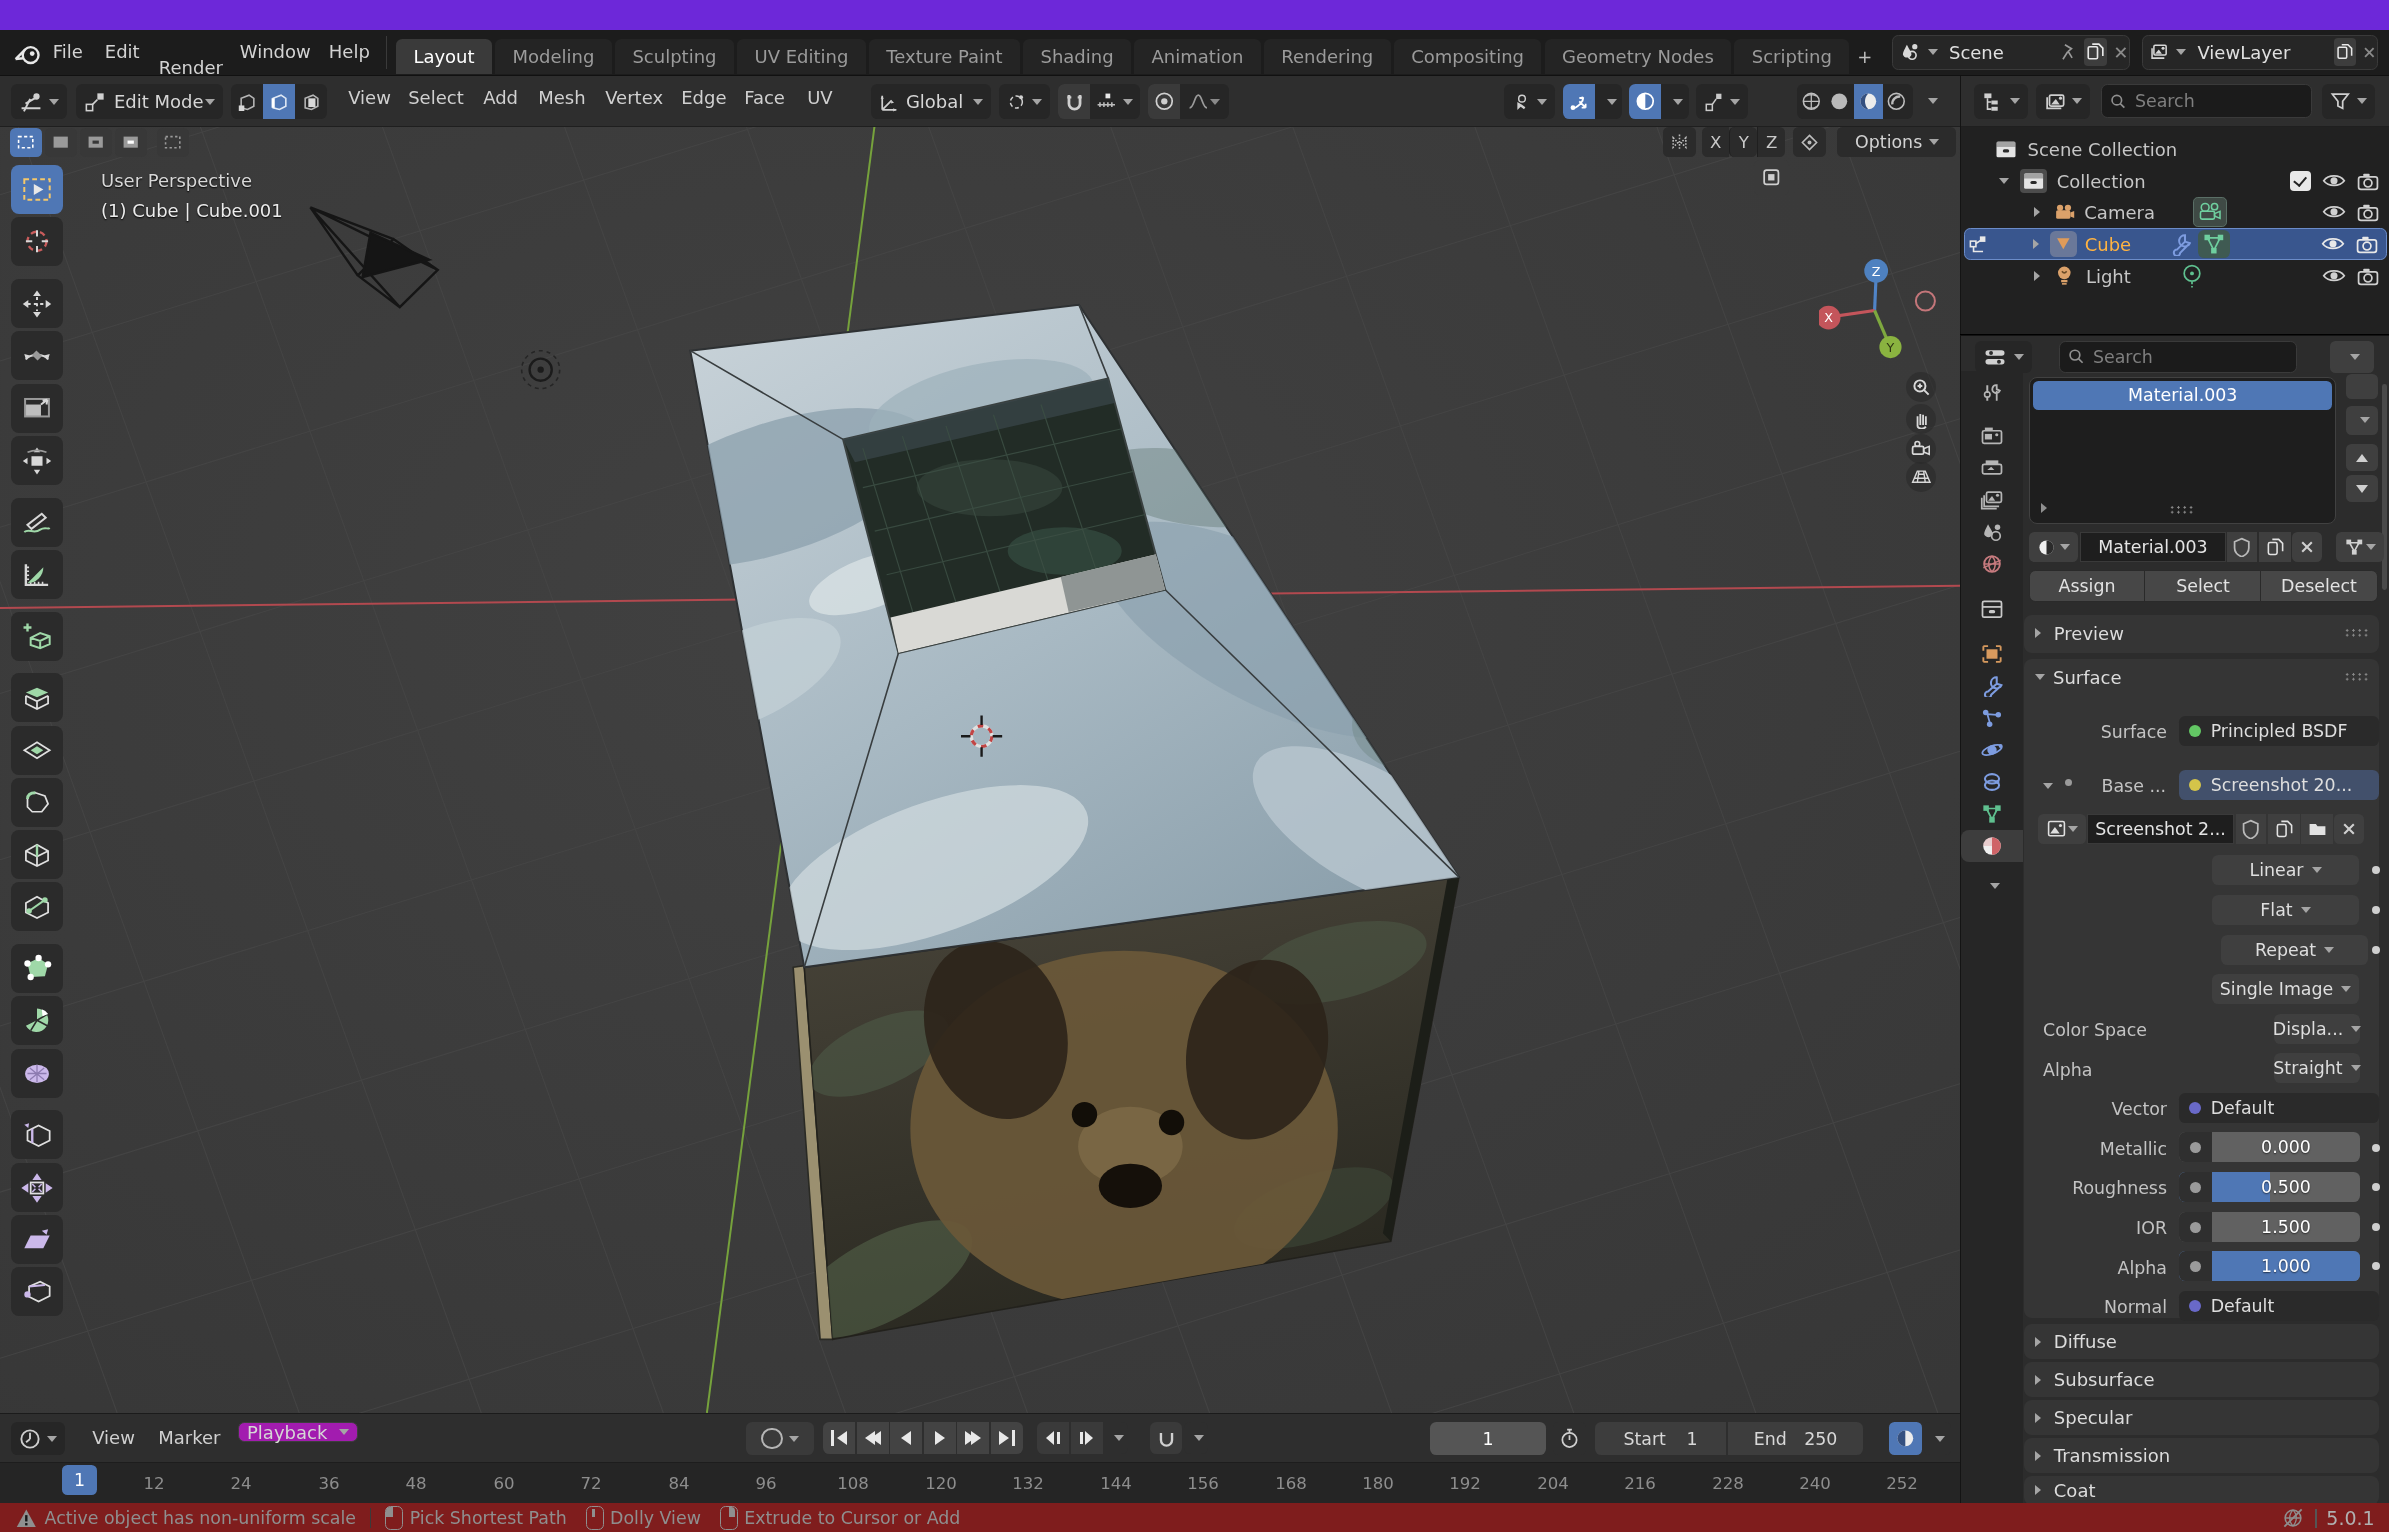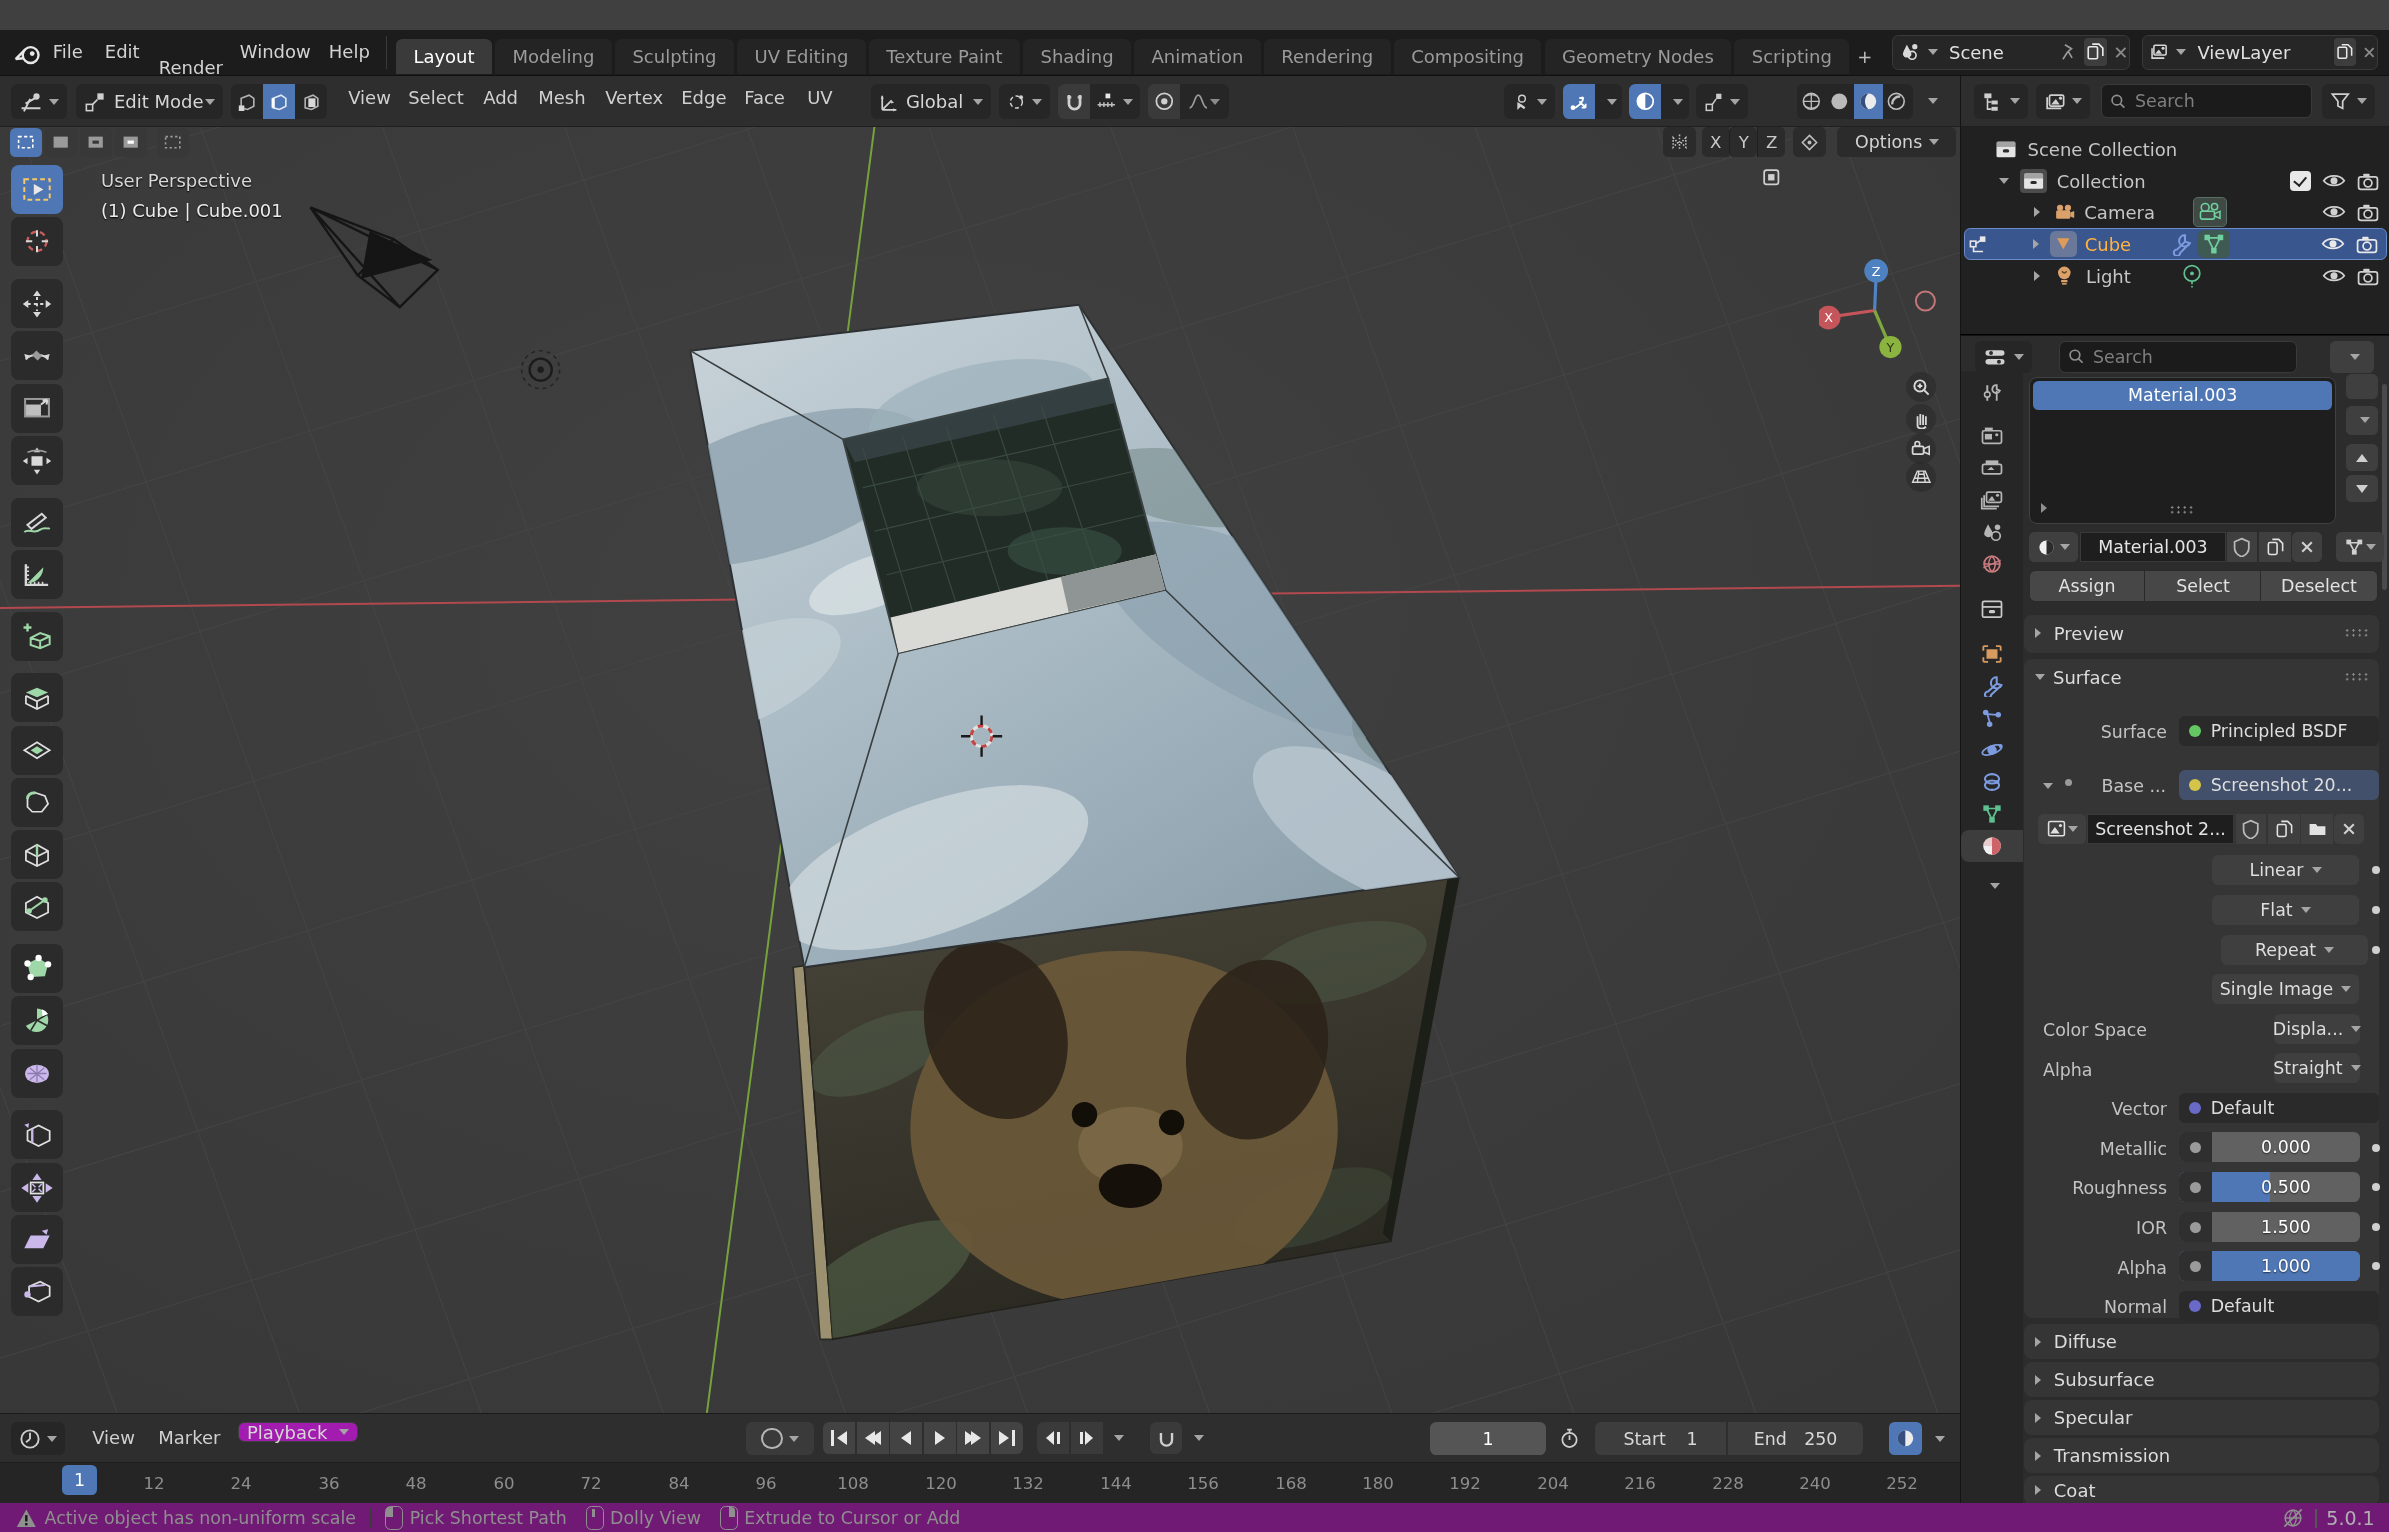--- a/index.html
+++ b/index.html
@@ -3,21 +3,21 @@
 <meta charset="utf-8">
 <style>
   html,body{margin:0;padding:0;background:#000;}
   body{width:2389px;height:1533px;position:relative;overflow:hidden;
        font-family:"DejaVu Sans","Liberation Sans",sans-serif;color:#c8c8c8;
        -webkit-font-smoothing:antialiased;}
   .b{position:absolute;box-sizing:border-box;}
   .row{display:flex;align-items:center;}
   .txt{white-space:nowrap;}
   
-  #topbar{left:0;top:0;width:2389px;height:76px;background:#404040;}
+  #topbar{left:0;top:0;width:2389px;height:76px;background:#6d28d9;}
   #topbar-inner{left:0;top:30px;width:2389px;height:46px;background:#1c1c1c;border-bottom:0.8px solid #111;}
   .menu-item{font-size:18px;color:#d3d3d3;padding:0 4.8px;cursor:default;}
   .ws-tab{font-size:18px;color:#9b9b9b;background:#242424;border-radius:6.3px 6.3px 0 0;
           padding:7.1px 17.4px;margin-right:3.2px;}
   .ws-tab.active{background:#3a3a3a;color:#ffffff;}
   .id-block{background:#262626;border:0.8px solid #3a3a3a;border-radius:6.3px;height:35px;display:flex;align-items:center;}
   
   .ed-header{background:#2e2e2e;border-bottom:0.8px solid #1f1f1f;}
   .hbtn{background:#262626;border-radius:6.3px;height:35px;display:flex;align-items:center;padding:0 8px;font-size:18px;color:#d6d6d6;}
   .hmenu{font-size:18px;color:#d0d0d0;padding:0 3.2px;}
@@ -61,21 +61,21 @@
   .mini{background:#3f3f3f;border-radius:5.5px;position:absolute;display:flex;align-items:center;justify-content:center;}
   
   #timeline{left:0;top:1413px;width:1960px;height:89px;background:#2e2e2e;border-top:0.8px solid #1b1b1b;}
   #tl-ruler{left:0;top:48px;width:1960px;height:42px;background:#252525;border-top:0.8px solid #1d1d1d;position:absolute;}
   .tick{position:absolute;top:11px;transform:translateX(-50%);font-size:16.6px;color:#8d8d8d;}
   .playbtn{width:32px;height:32px;background:#434343;display:flex;align-items:center;justify-content:center;position:relative;}
   .tri-r{width:0;height:0;border-top:7.1px solid transparent;border-bottom:7.1px solid transparent;border-left:10.3px solid #e8e8e8;}
   .tri-l{width:0;height:0;border-top:7.1px solid transparent;border-bottom:7.1px solid transparent;border-right:10.3px solid #e8e8e8;}
   .vbar{width:3.2px;height:16px;background:#e8e8e8;}
   
-  #statusbar{left:0;top:1503px;width:2389px;height:30px;background:#701a75;display:flex;align-items:center;font-size:17.4px;color:#8f8f8f;}
+  #statusbar{left:0;top:1503px;width:2389px;height:30px;background:#7f1d1d;display:flex;align-items:center;font-size:17.4px;color:#8f8f8f;}
   .mouseicon{width:16px;height:22px;border:1.6px solid #8f8f8f;border-radius:5.5px;margin:0 6.3px 0 0;position:relative;}
   .mouseicon i{position:absolute;background:#8f8f8f;}
 </style>
 </head>
 <body>
 
 <div id="topbar" class="b">
   <div id="topbar-inner" class="b row">
     <svg class="b" style="left:14.3px;top:9.5px" width="28.5" height="27" viewBox="0 0 36 34">
       <circle cx="21" cy="19" r="10" fill="none" stroke="#e8e8e8" stroke-width="3"></circle>

